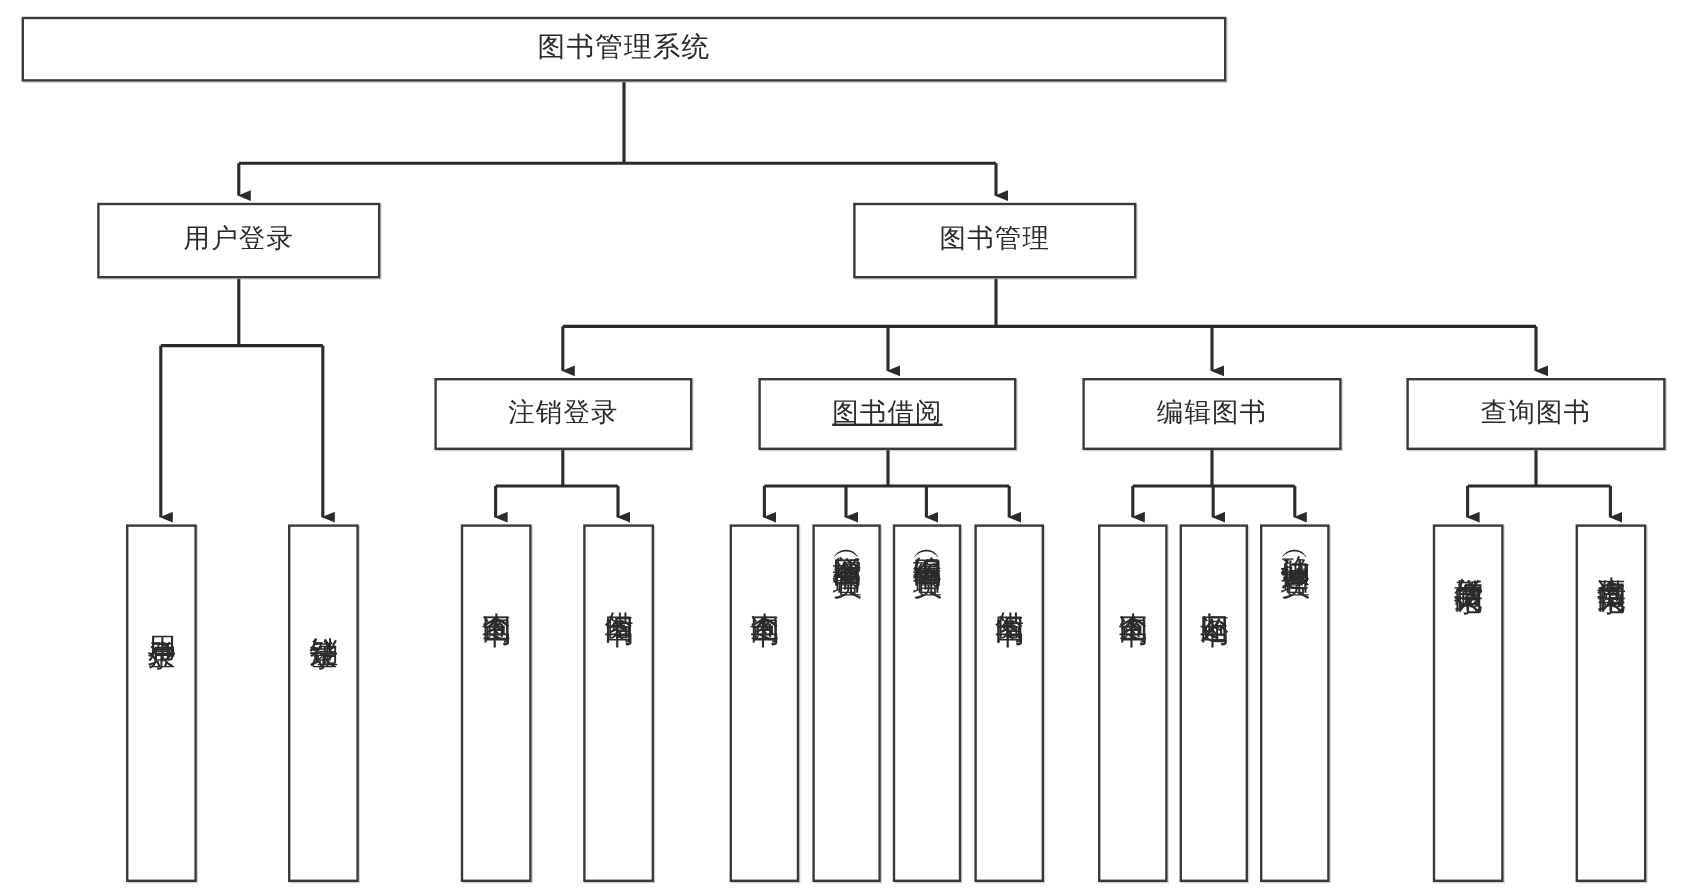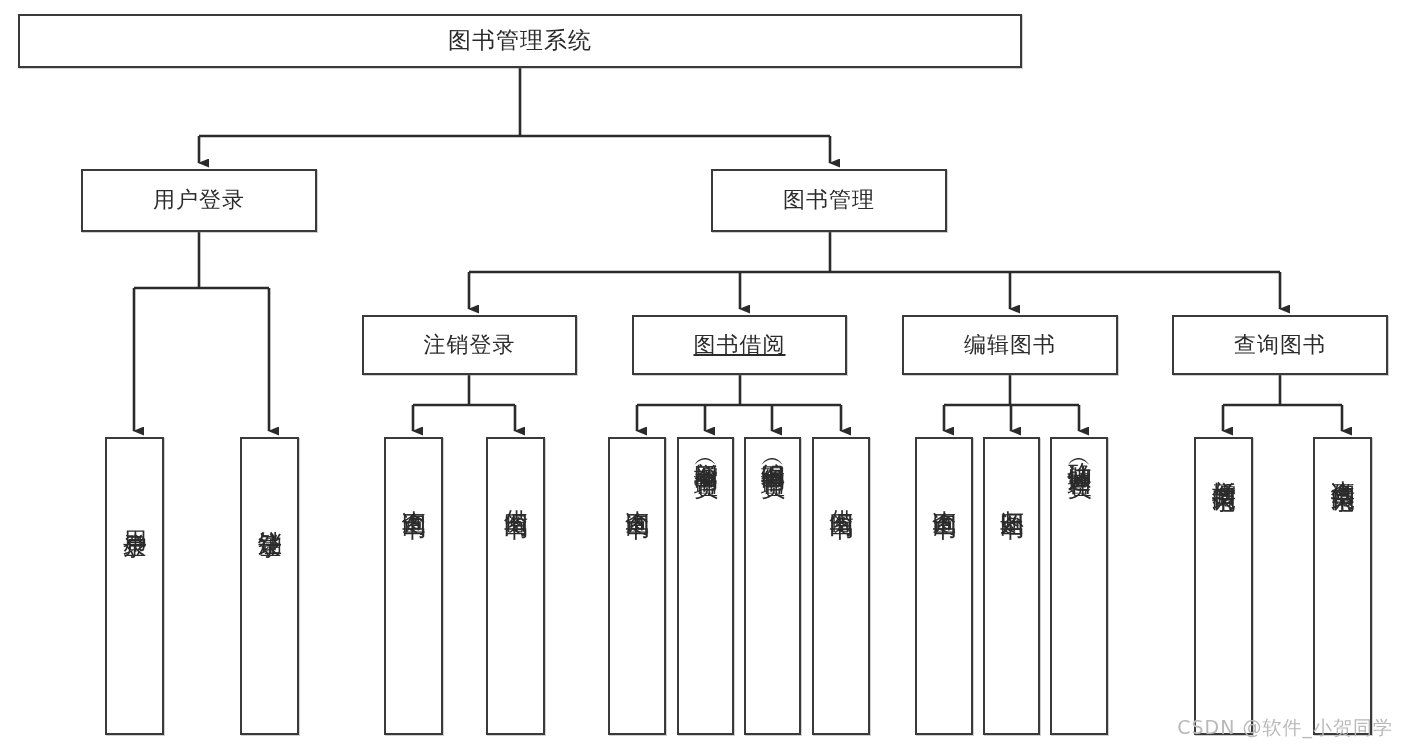--- a/index.html
+++ b/index.html
@@ -200,15 +200,14 @@
     <span class="node-label">确认归还（管理员）</span>
   </div>
 
   <div class="node node-v align-mid3" style="left:1194px; top:437px; width:59px; height:298px;">
     <span class="node-label">新增借阅记录</span>
   </div>
   <div class="node node-v align-mid3" style="left:1313px; top:437px; width:59px; height:298px;">
     <span class="node-label">查询借阅记录</span>
   </div>
 
-  <div id="watermark">CSDN @软件_小贺同学</div>
 
 </div>
 
 </body></html>

